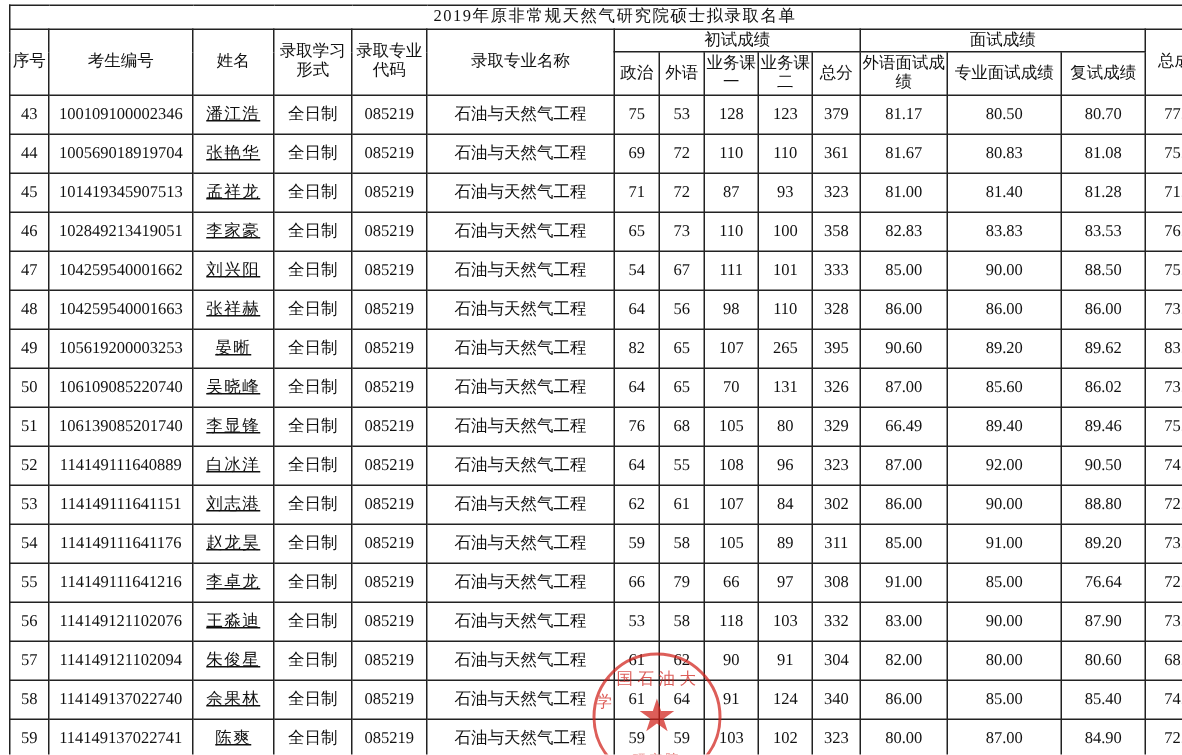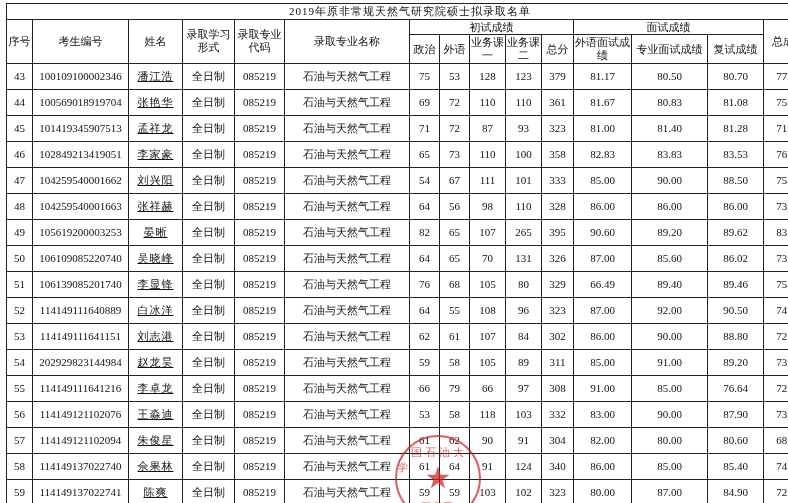--- a/index.html
+++ b/index.html
@@ -351,21 +351,21 @@
           <td>107</td>
           <td>84</td>
           <td>302</td>
           <td>86.00</td>
           <td>90.00</td>
           <td>88.80</td>
           <td>72.32</td>
         </tr>
         <tr class="data-row">
           <td>54</td>
-          <td>202929823144984</td>
+          <td>114149111641176</td>
           <td class="name-cell">赵龙昊</td>
           <td>全日制</td>
           <td>085219</td>
           <td class="major-cell">石油与天然气工程</td>
           <td>59</td>
           <td>58</td>
           <td>105</td>
           <td>89</td>
           <td>311</td>
           <td>85.00</td>

